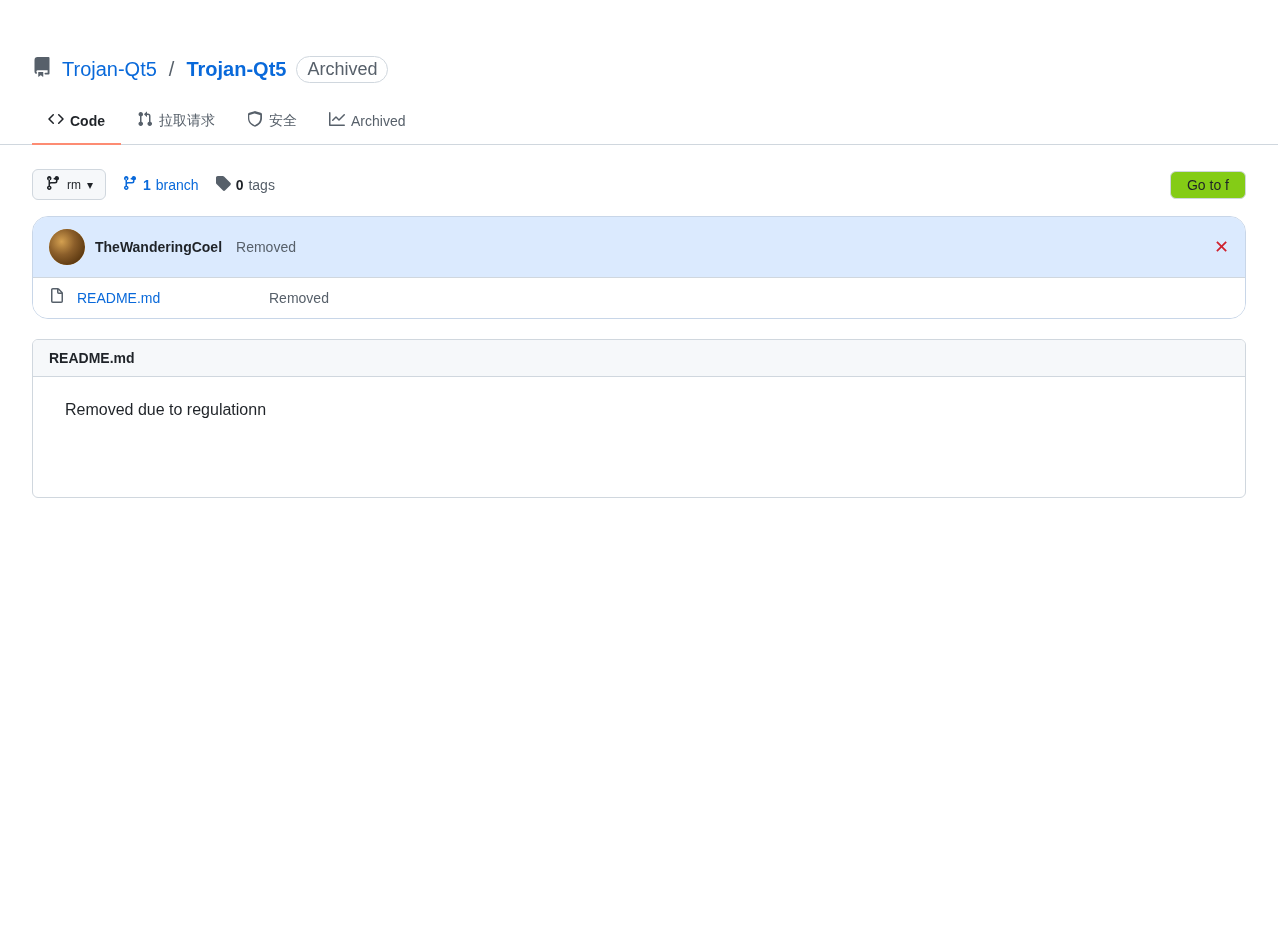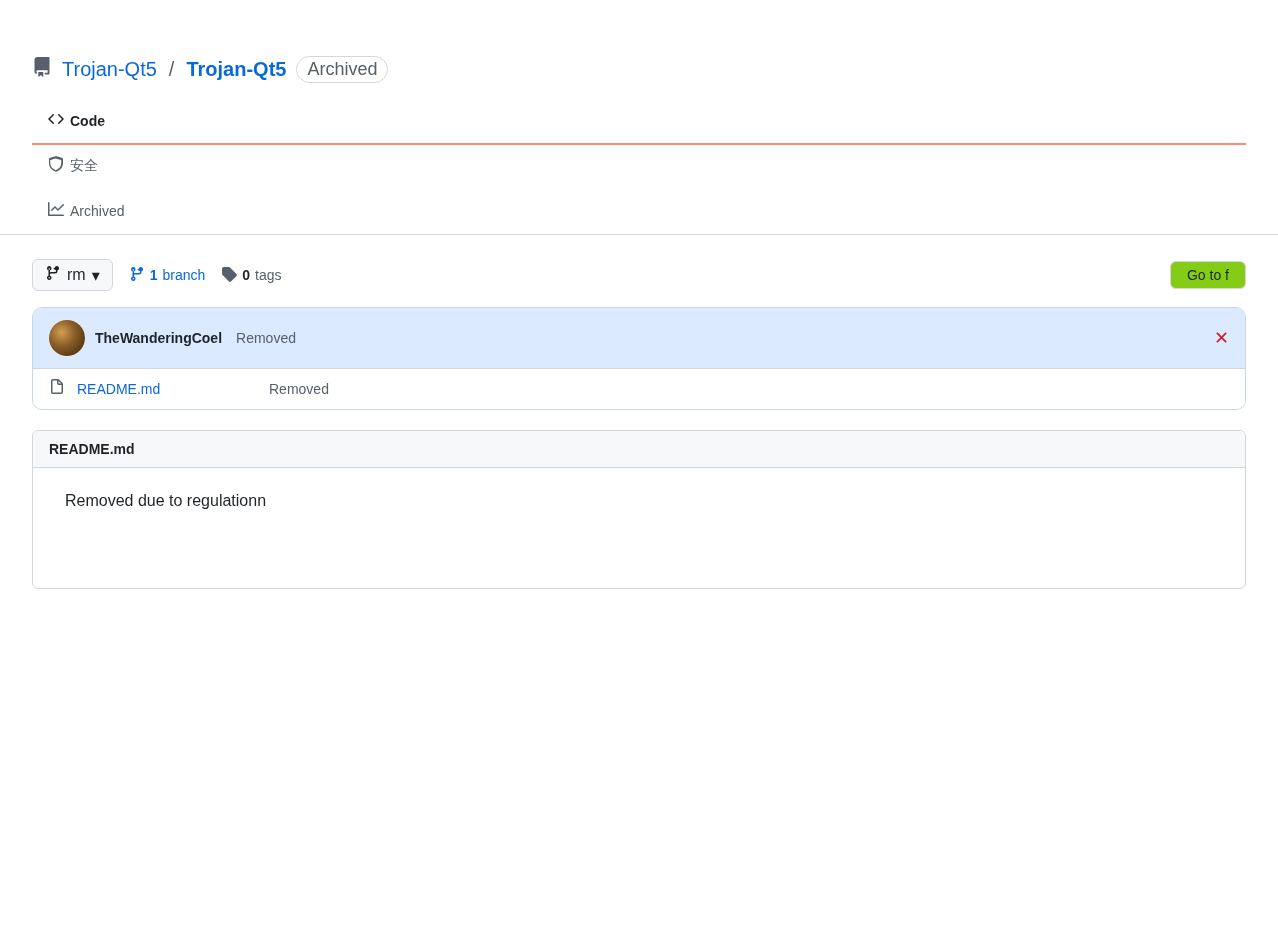--- a/index.html
+++ b/index.html
@@ -45,25 +45,25 @@
       padding: 2px 10px;
       font-size: 18px;
       font-weight: 500;
       color: #57606a;
       background: #ffffff;
     }
 
     
     .repo-nav {
       display: flex;
+      align-items: center;
       padding: 0 32px;
       border-bottom: 1px solid #d0d7de;
       margin-top: 16px;
       gap: 0;
-      flex-direction: column;
     }
     .nav-tab {
       display: flex;
       align-items: center;
       gap: 6px;
       padding: 12px 16px;
       font-size: 14px;
       font-weight: 400;
       color: #57606a;
       cursor: pointer;
@@ -98,21 +98,21 @@
       align-items: center;
       gap: 16px;
     }
     .branch-selector {
       display: flex;
       align-items: center;
       gap: 6px;
       border: 1px solid #d0d7de;
       border-radius: 6px;
       padding: 5px 12px;
-      font-size: 16px;
+      font-size: 12px;
       font-weight: 500;
       cursor: pointer;
       background: #f6f8fa;
       color: #1f2328;
     }
     .branch-link {
       display: flex;
       align-items: center;
       gap: 5px;
       color: #0969da;
@@ -257,20 +257,28 @@
 </div>
 
 <nav class="repo-nav">
   <a class="nav-tab active">
     <span class="nav-icon">
       <svg width="16" height="16" viewBox="0 0 16 16" fill="currentColor">
         <path d="M4.72 3.22a.75.75 0 011.06 1.06L2.06 8l3.72 3.72a.75.75 0 11-1.06 1.06L.47 8.53a.75.75 0 010-1.06l4.25-4.25zm6.56 0a.75.75 0 10-1.06 1.06L13.94 8l-3.72 3.72a.75.75 0 101.06 1.06l4.25-4.25a.75.75 0 000-1.06l-4.25-4.25z"></path>
       </svg>
     </span>
     <span>Code</span>
+  </a>
+  <a class="nav-tab">
+    <span class="nav-icon">
+      <svg width="16" height="16" viewBox="0 0 16 16" fill="currentColor">
+        <path d="M1.5 3.25a2.25 2.25 0 113 2.122v5.256a2.251 2.251 0 11-1.5 0V5.372A2.25 2.25 0 011.5 3.25zm5.677-.177L9.573.677A.25.25 0 0110 .854V2.5h1A2.5 2.5 0 0113.5 5v5.628a2.251 2.251 0 11-1.5 0V5a1 1 0 00-1-1h-1v1.646a.25.25 0 01-.427.177L7.177 3.427a.25.25 0 010-.354z"></path>
+      </svg>
+    </span>
+    <span>拉取请求</span>
   </a>
   <a class="nav-tab">
     <span class="nav-icon">
       <svg width="16" height="16" viewBox="0 0 16 16" fill="currentColor">
         <path d="M7.467.133a1.748 1.748 0 011.066 0l5.25 1.68A1.75 1.75 0 0115 3.48V7c0 1.566-.32 3.182-1.303 4.682-.983 1.498-2.585 2.813-5.032 3.855a1.697 1.697 0 01-1.33 0c-2.447-1.042-4.049-2.357-5.032-3.855C1.32 10.182 1 8.566 1 7V3.48a1.75 1.75 0 011.217-1.667l5.25-1.68zM8 2.5c-.21 0-.42.035-.617.103L2.633 4H2.5a.25.25 0 00-.25.25V7c0 1.358.275 2.666 1.057 3.86.784 1.194 2.121 2.34 4.366 3.297a.2.2 0 00.154 0c2.245-.956 3.582-2.103 4.366-3.298C12.975 9.667 13.25 8.36 13.25 7V4.25A.25.25 0 0013 4h-.133L7.617 2.603A1.249 1.249 0 008 2.5z"></path>
       </svg>
     </span>
     <span>安全</span>
   </a>
   <a class="nav-tab">
@@ -317,21 +325,21 @@
         <span class="tag-count">0</span>
         <span>tags</span>
       </a>
     </div>
 
     <button class="goto-file-btn">
       <span>Go to f</span>
     </button>
   </div>
 
-  <div style="border: 1px solid #c8d6e8; border-radius: 10px; overflow: hidden;">
+  <div style="border: 1px solid #c8d6e8; border-radius: 16px; overflow: hidden;">
 
     <div class="commit-header">
       <div class="commit-header-left">
         <div class="avatar">
           <div class="avatar-img"></div>
         </div>
         <span class="commit-author">TheWanderingCoel</span>
         <span class="commit-message">Removed</span>
       </div>
       <span class="commit-x">✕</span>

